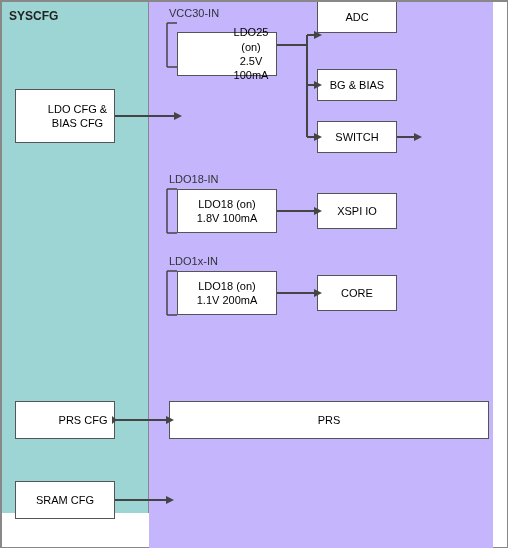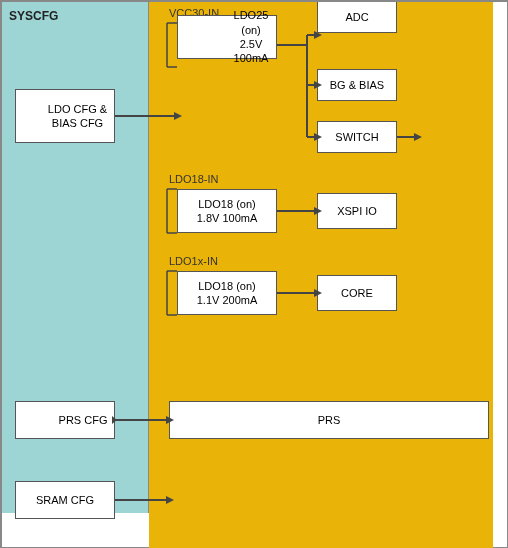--- a/index.html
+++ b/index.html
@@ -32,21 +32,21 @@
       font-weight: bold;
       font-size: 12px;
       color: #222;
     }
     
     .main-area {
       position: absolute;
       left: 148px; top: 0;
       width: 344px;
       height: 548px;
-      background: #eab308;
+      background: #c4b5fd;
     }
     
     .box {
       position: absolute;
       border: 1.5px solid #555;
       background: #fff;
       display: flex;
       align-items: center;
       justify-content: center;
       text-align: center;
@@ -80,21 +80,21 @@
 
     <div class="box" style="left:14px; top:480px; width:100px; height:38px;">
       <span>SRAM CFG</span>
     </div>
   </div>
 
   <div class="main-area">
 
     <span class="section-label" style="left:20px; top:6px;">VCC30-IN</span>
 
-    <div class="box" style="left:28px; top:14px; width:100px; height:44px;padding-left:48px;">
+    <div class="box" style="left:28px; top:31px; width:100px; height:44px;padding-left:48px;">
       <span style="white-space:pre-line;">LDO25 (on)
 2.5V 100mA</span>
     </div>
 
     <div class="box" style="left:168px; top:0; width:80px; height:32px;">
       <span>ADC</span>
     </div>
 
     <div class="box" style="left:168px; top:68px; width:80px; height:32px;">
       <span>BG &amp; BIAS</span>

